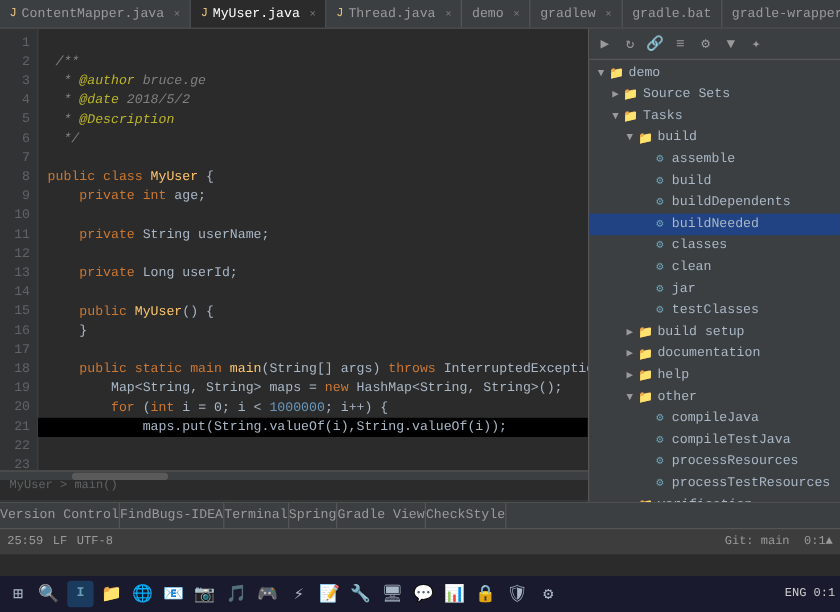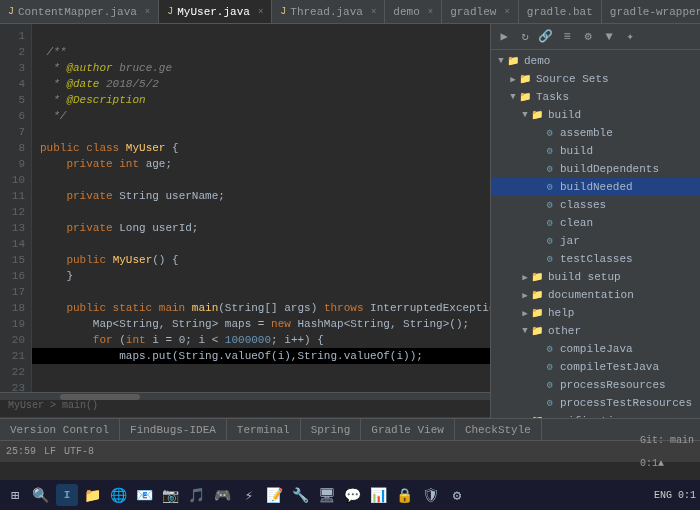--- a/index.html
+++ b/index.html
@@ -164,21 +164,21 @@
       height: 22px;
       background: #3c3f41;
       display: flex;
       align-items: center;
       border-top: 1px solid #555;
       font-size: 11px;
     }
     .bottom-tab {
       display: flex;
       align-items: center;
-      padding: 0 10px;
+      padding: 0 0;
       height: 22px;
       color: #9a9a9a;
       cursor: pointer;
       border-right: 1px solid #555;
       gap: 3px;
       font-size: 11px;
     }
 
     
     .status-bar {
@@ -189,21 +189,20 @@
       padding: 0 6px;
       font-size: 10px;
       color: #9a9a9a;
       border-top: 1px solid #555;
       gap: 8px;
     }
     .status-right {
       margin-left: auto;
       display: flex;
       gap: 12px;
-      flex-direction: column;
     }
 
     
     .taskbar {
       height: 30px;
       background: #1a1a2e;
       display: flex;
       align-items: center;
       padding: 0 4px;
       gap: 4px;

